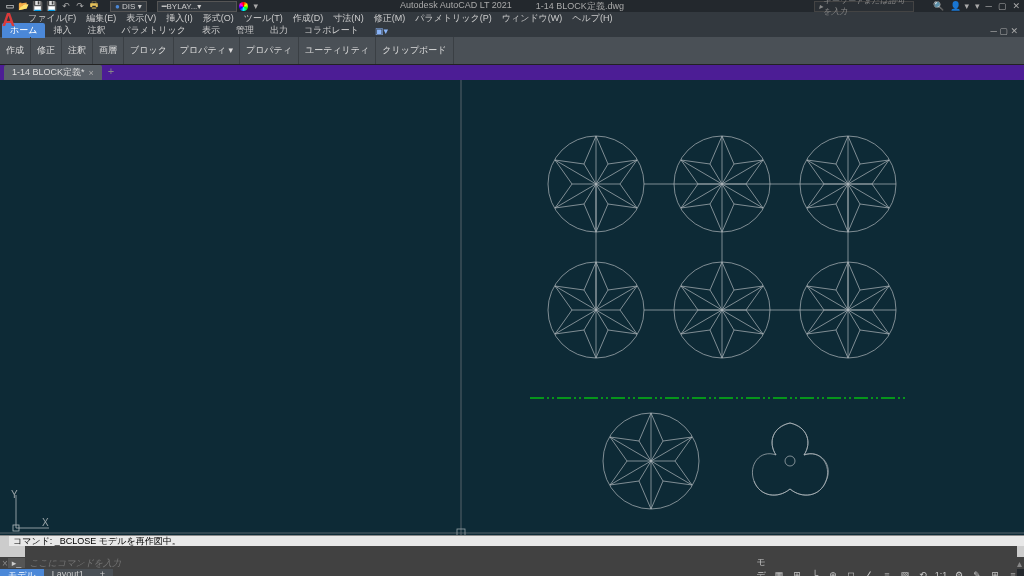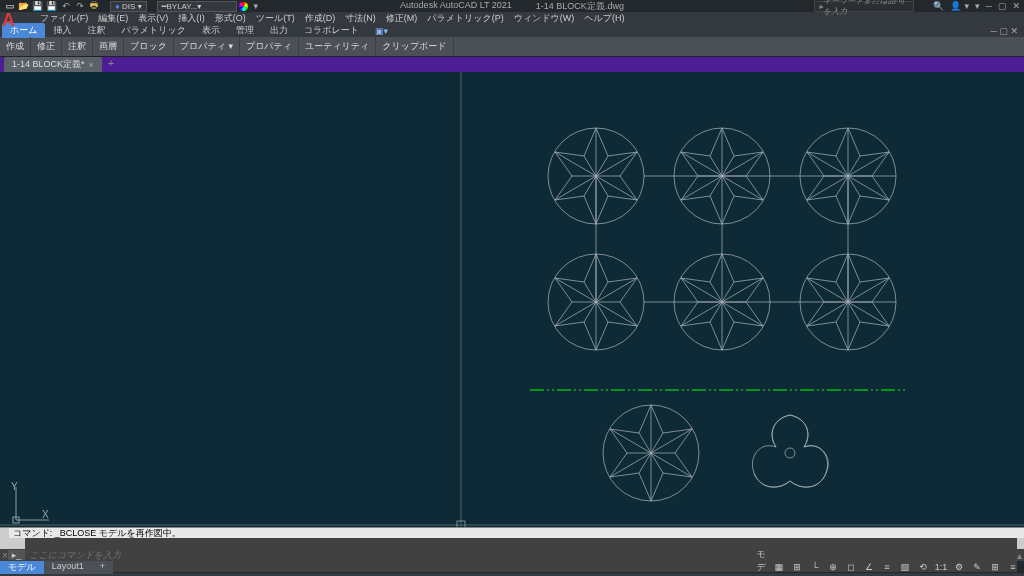--- a/index.html
+++ b/index.html
@@ -4,26 +4,26 @@
 <style>
 * { margin:0; padding:0; box-sizing:border-box; font-family:"Meiryo UI","MS Gothic",sans-serif; }
 body { width:1024px; height:576px; background:#33393f; color:#ccc; font-size:10px; overflow:hidden; position:relative; }
 .titlebar { height:12px; background:#23282d; display:flex; align-items:center; position:relative; }
 .qat { display:flex; align-items:center; gap:2px; padding-left:4px; }
 .qat-icon { width:12px; height:12px; display:flex; align-items:center; justify-content:center; font-size:9px; }
 .layer-combo { background:#33393f; border:1px solid #555; padding:0 4px; height:11px; font-size:8px; color:#ccc; display:flex; align-items:center; margin-left:8px; }
 .title-center { position:absolute; left:50%; transform:translateX(-50%); display:flex; gap:24px; font-size:9px; color:#aaa; }
 .search-box { position:absolute; right:110px; background:#2a2f34; border:1px solid #444; height:11px; width:100px; font-size:8px; color:#888; padding:0 4px; display:flex; align-items:center; font-style:italic; }
 .title-right { position:absolute; right:4px; display:flex; gap:6px; font-size:9px; color:#aaa; align-items:center; }
-.menubar { height:12px; background:#33393f; display:flex; align-items:center; padding-left:28px; font-size:9px; color:#ccc;margin-left:12px; }
+.menubar { height:12px; background:#33393f; display:flex; align-items:center; padding-left:28px; font-size:9px; color:#ccc; }
 .menubar span { margin-right:10px; }
 .ribbon-tabs { height:13px; background:#33393f; display:flex; align-items:center; padding-left:2px; font-size:9px; }
 .ribbon-tab { padding:1px 8px; color:#ccc; cursor:pointer; }
 .ribbon-tab.active { background:#4b88d8; color:#fff; border-radius:2px 2px 0 0; }
-.ribbon-panels { height:20px; background:#4a5056; display:flex; align-items:center; font-size:9px; color:#ddd; border-bottom:1px solid #222; }
+.ribbon-panels { height:28px; background:#4a5056; display:flex; align-items:center; font-size:9px; color:#ddd; border-bottom:1px solid #222; }
 .ribbon-panel { padding:0 6px; border-right:1px solid #3a3f44; height:100%; display:flex; align-items:center; }
 .file-tabs { height:15px; background:#4c1d95; display:flex; align-items:flex-start; padding-left:4px; font-size:9px; }
 .file-tab { background:#5a6168; padding:1px 8px; border-radius:2px 2px 0 0; color:#ddd; display:flex; align-items:center; gap:4px; }
 .file-tab-close { color:#aaa; }
 .add-tab { margin-left:6px; color:#888; font-size:11px; }
 .canvas-area { position:relative; width:1024px; height:455px; background:#0d2a36; overflow:hidden; }
 .canvas-area svg { position:absolute; top:0; left:0; }
 .cmd-area { height:22px; background:#ccc; color:#000; font-size:9px; display:flex; flex-direction:column; border-top:1px solid #888; }
 .cmd-history { background:#e8e8e8; padding:0 4px; line-height:10px; height:10px; overflow:hidden; }
 .cmd-history2 { background:#e8e8e8; padding:0 4px; line-height:10px; height:10px;margin-left:9px; }

